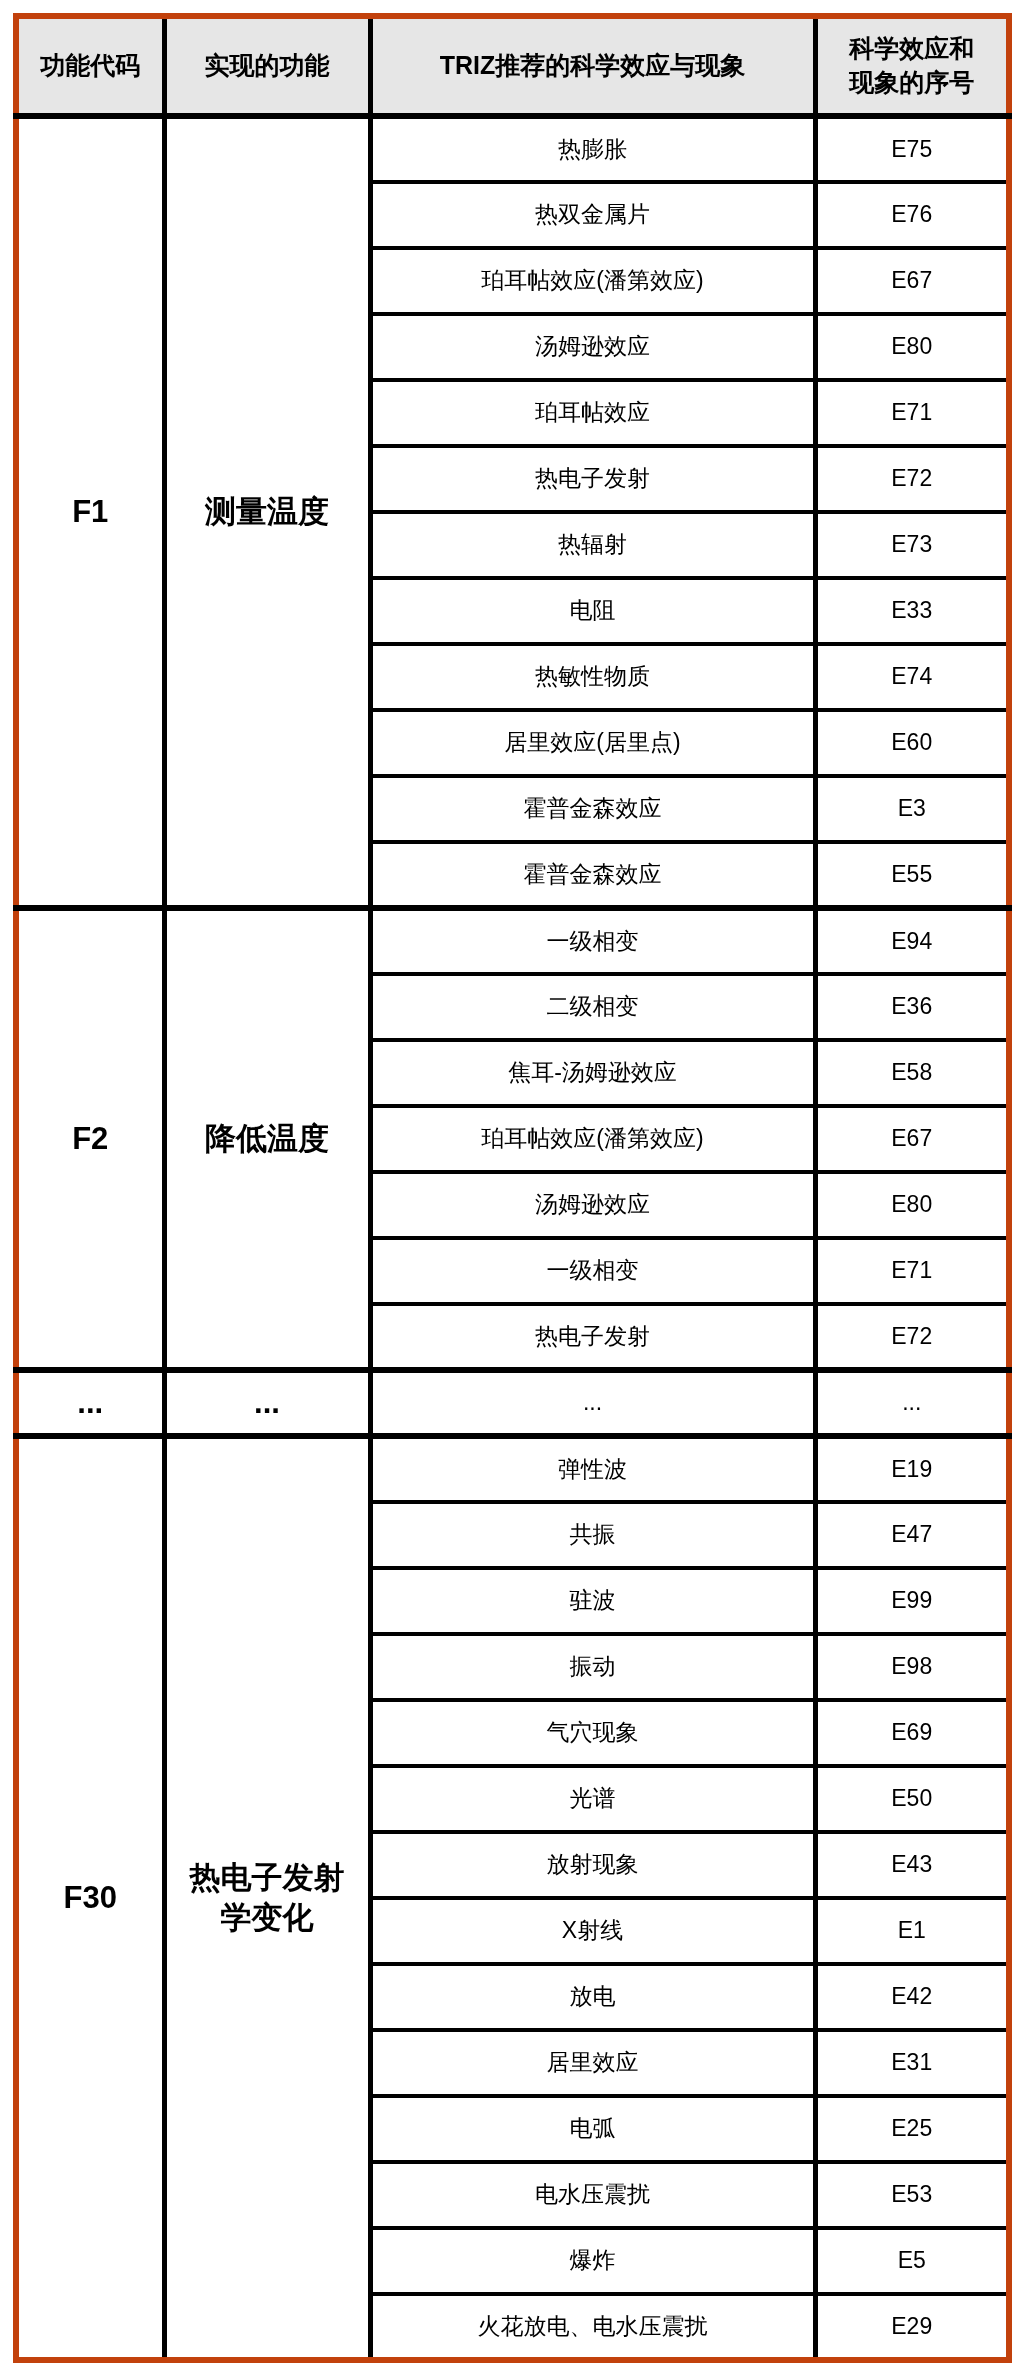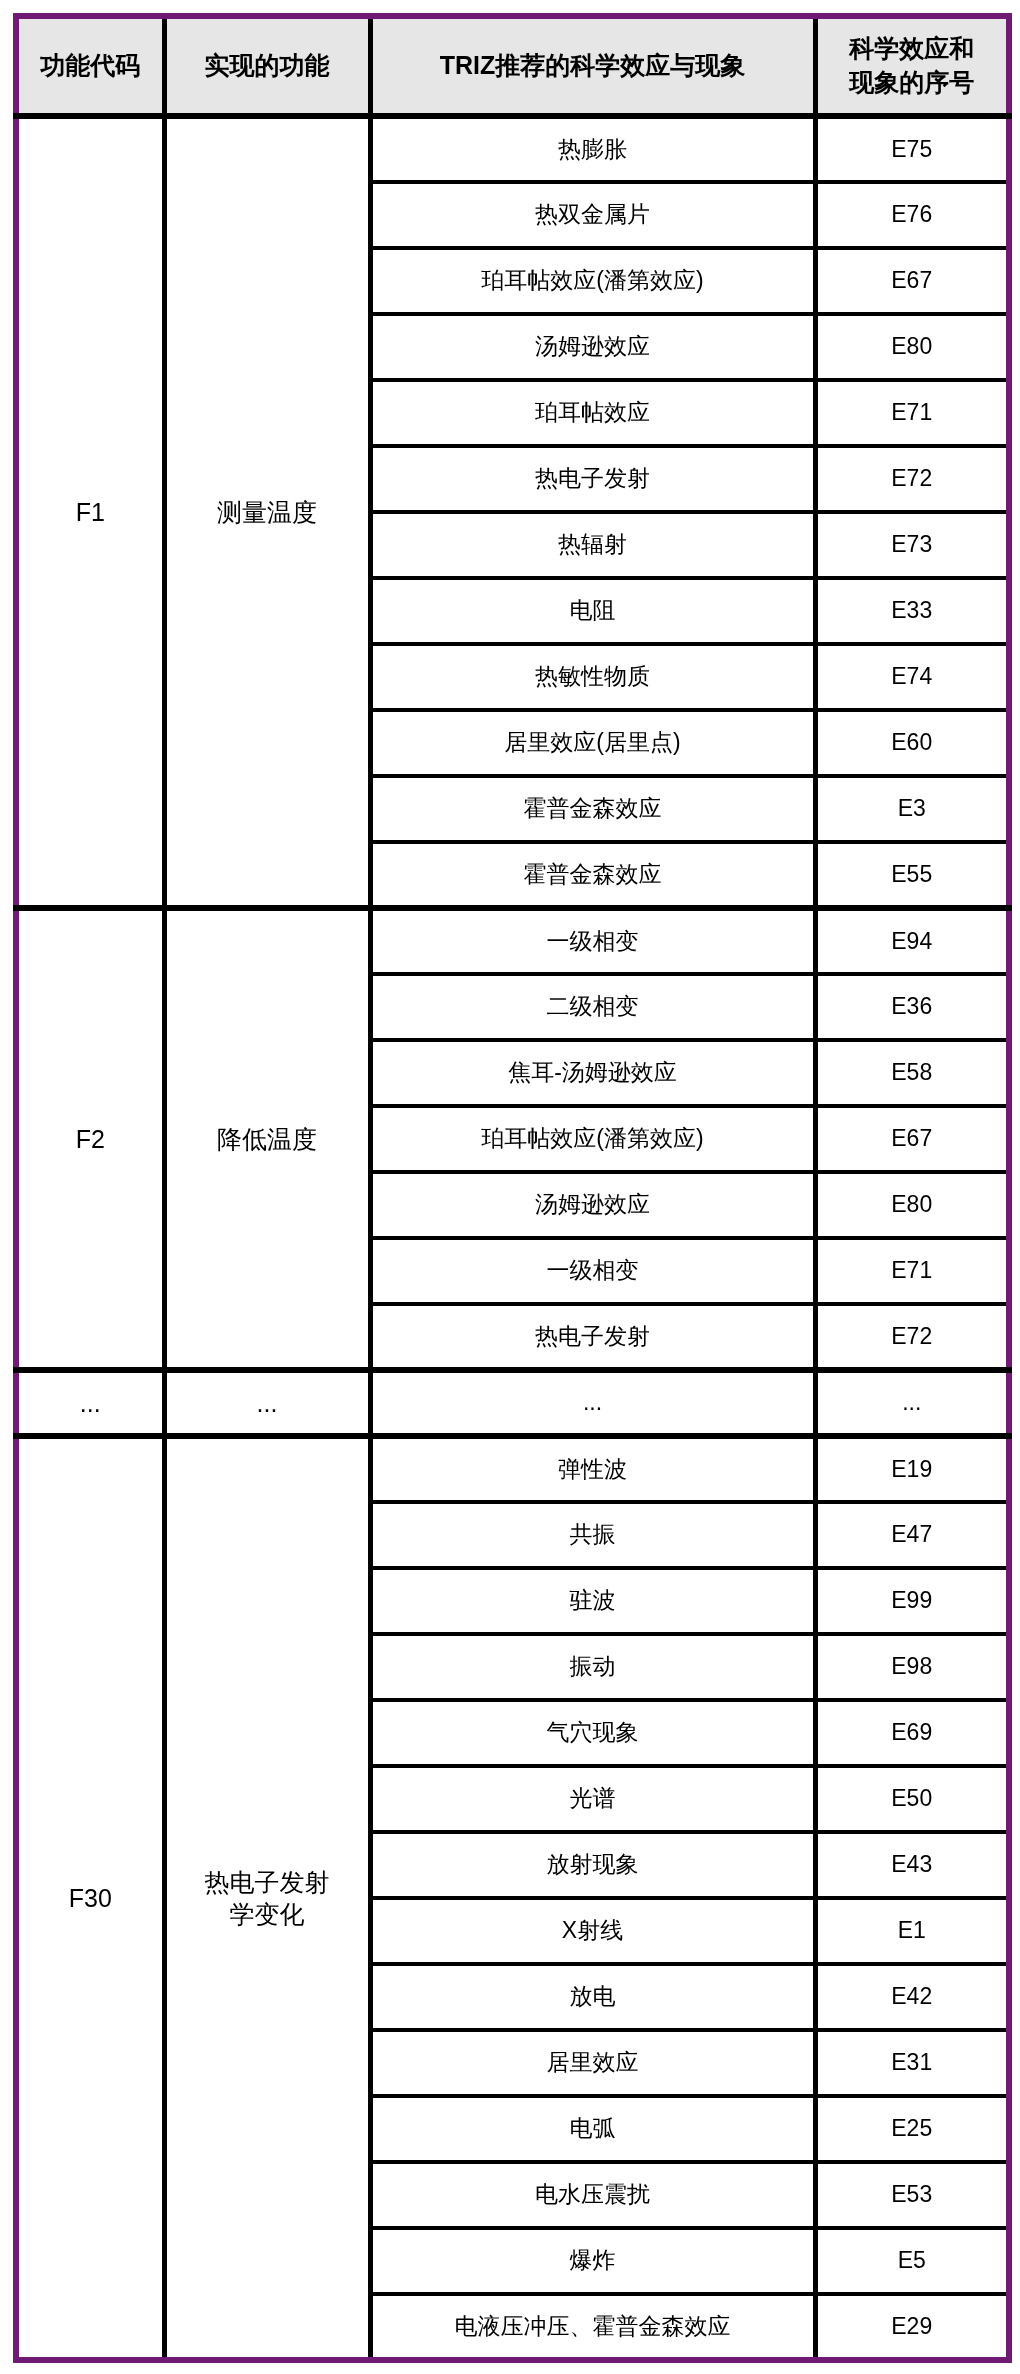--- a/index.html
+++ b/index.html
@@ -12,21 +12,21 @@
   }
   .page {
     width: 1020px;
     min-height: 2374px;
     padding: 13px 14px 14px 13px;
   }
   table.triz {
     border-collapse: collapse;
     table-layout: fixed;
     width: 993px;
-    border: 6px solid #701a75;
+    border: 6px solid #c2410c;
   }
   col.c1 { width: 148px; }
   col.c2 { width: 206px; }
   col.c3 { width: 445px; }
   col.c4 { width: 194px; }
   th {
     background: #e6e6e6;
     height: 100px;
     font-size: 25px;
     font-weight: 700;
@@ -45,22 +45,22 @@
     height: 66px;
     text-align: center;
     vertical-align: middle;
     font-size: 23px;
     white-space: pre-line;
     line-height: 1.3;
     padding: 2px 4px;
     background: #ffffff;
   }
   td.col-code, td.col-func {
-    font-weight: 400;
-    font-size: 25px;
+    font-weight: 700;
+    font-size: 31px;
   }
   tr.group-start > td {
     border-top-width: 6px;
   }
 </style>
 </head>
 <body>
 
 <div class="page">
   <table class="triz">
@@ -215,18 +215,18 @@
         </tr>
         <tr>
           <td class="col-effect">电水压震扰</td>
           <td class="col-id">E53</td>
         </tr>
         <tr>
           <td class="col-effect">爆炸</td>
           <td class="col-id">E5</td>
         </tr>
         <tr>
-          <td class="col-effect">电液压冲压、霍普金森效应</td>
+          <td class="col-effect">火花放电、电水压震扰</td>
           <td class="col-id">E29</td>
         </tr>
       </tbody>
   </table>
 </div>
 
 </body></html>

